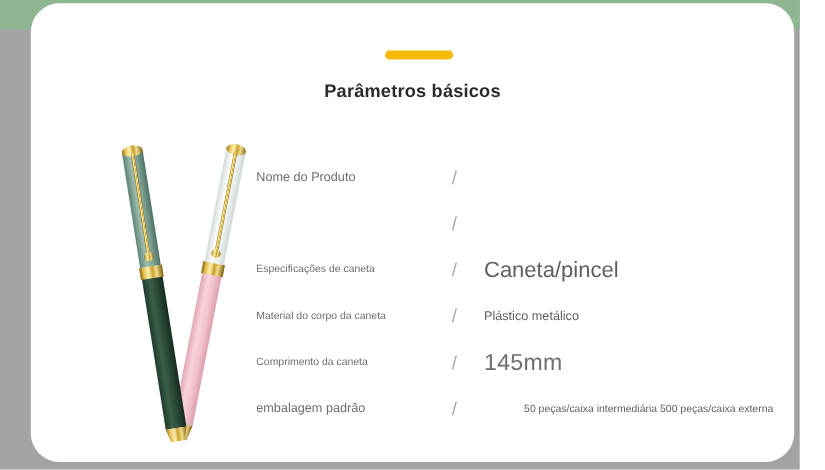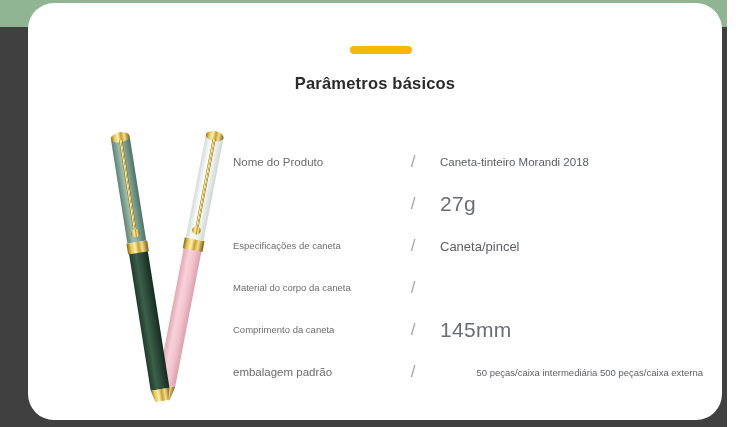--- a/index.html
+++ b/index.html
@@ -12,21 +12,21 @@
     height: 427px;
     overflow: hidden;
     font-family: "Liberation Sans", sans-serif;
   }
 
   
   #page {
     position: relative;
     width: 727px;
     height: 427px;
-    background: #404040;       
+    background: #a3a3a3;       
     overflow: hidden;
   }
   #band-green {
     position: absolute;
     left: 0; top: 0;
     width: 750px;
     height: 27px;
     background: #8fb592;
   }
   
@@ -114,21 +114,21 @@
     transform: translateY(-50%);
   }
 
   
   .lbl-md { font-size: 11.5px; }
   .lbl-sm { font-size: 9.5px; }
 
   
   .val-md  { font-size: 11.5px; color: #5b5f62; }
   .val-lg  { font-size: 21px; font-weight: 300; color: #6a6e71; letter-spacing: .3px; }
-  .val-mdl { font-size: 13px; font-weight: 400; color: #5b5f62; }
+  .val-mdl { font-size: 20px; font-weight: 400; color: #5b5f62; }
   .val-xs  { font-size: 9.5px; color: #5b5f62; text-align: right; }
 </style>
 </head>
 <body>
 
 <div id="page">
 
   <div id="band-green"></div>
 
   <div id="card">
@@ -206,37 +206,36 @@
           <circle cx="58.5" cy="130" r="4.2" fill="url(#goldG)"></circle>
         </g>
       </svg>
     </div>
 
     <div id="spec-table">
 
       <div class="spec-row">
         <div class="spec-label vcent lbl-md">Nome do Produto</div>
         <div class="spec-slash vcent">/</div>
-        <div class="spec-value vcent val-md">Caneta-tinteiro Morandi 2018</div>
-      </div>
-
-      <div class="spec-row">
-        <div class="spec-slash vcent">/</div>
-        <div class="spec-value vcent val-lg">27g</div>
+      </div>
+
+      <div class="spec-row">
+        <div class="spec-slash vcent">/</div>
       </div>
 
       <div class="spec-row">
         <div class="spec-label vcent lbl-sm">Especificações de caneta</div>
         <div class="spec-slash vcent">/</div>
         <div class="spec-value vcent val-mdl">Caneta/pincel</div>
       </div>
 
       <div class="spec-row">
         <div class="spec-label vcent lbl-sm">Material do corpo da caneta</div>
         <div class="spec-slash vcent">/</div>
+        <div class="spec-value vcent val-md">Plástico metálico</div>
       </div>
 
       <div class="spec-row">
         <div class="spec-label vcent lbl-sm">Comprimento da caneta</div>
         <div class="spec-slash vcent">/</div>
         <div class="spec-value vcent val-lg">145mm</div>
       </div>
 
       <div class="spec-row">
         <div class="spec-label vcent lbl-md">embalagem padrão</div>

